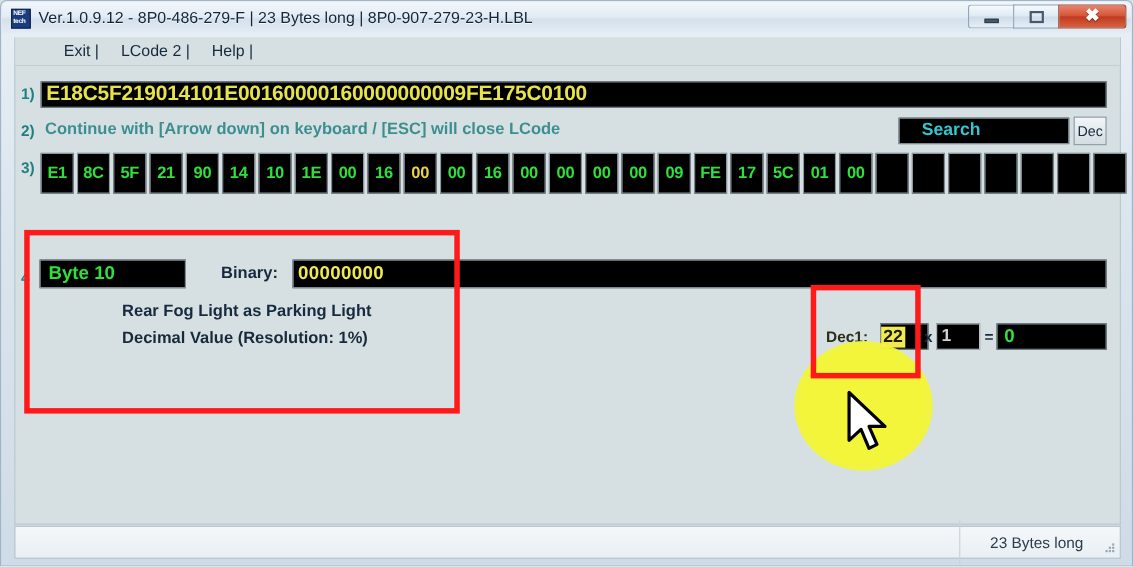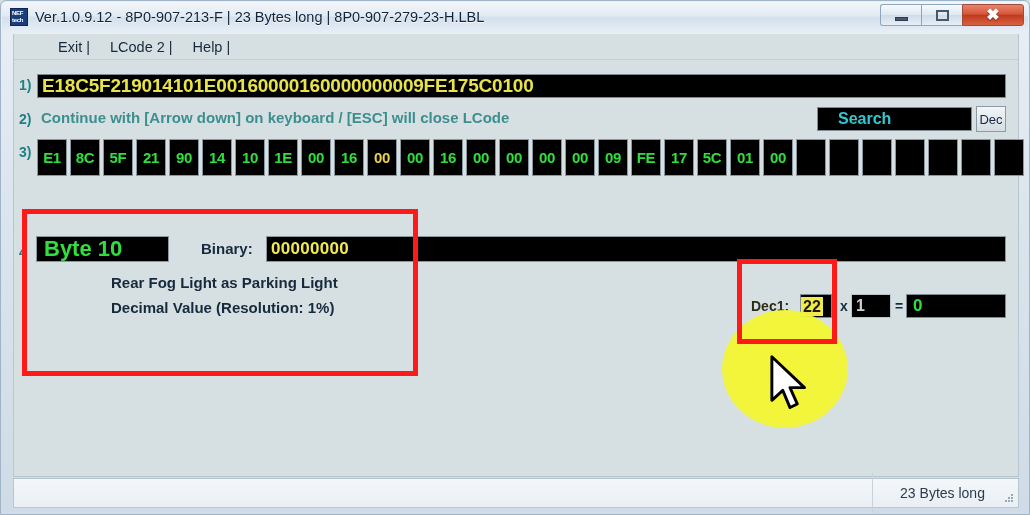--- a/index.html
+++ b/index.html
@@ -171,21 +171,21 @@
   .byte-cell.empty { color: transparent; }
 
   
   .byte-label-bar {
     position: absolute; left: 35px; top: 235px;
     width: 133px; height: 26px;
     background: #000000; border: 1px solid #8a98a2;
     display: flex; align-items: center;
   }
   .byte-label-text {
-    font-size: 22px; font-weight: bold; color: #2fe03c;
+    font-size: 17px; font-weight: bold; color: #2fe03c;
     font-family: "Liberation Sans", sans-serif;
     padding-left: 7px;
   }
   .binary-label {
     position: absolute; left: 200px; top: 239px;
     font-size: 15px; font-weight: bold; color: #16293d;
     font-family: "Liberation Sans", sans-serif;
   }
   .binary-bar {
     position: absolute; left: 265px; top: 235px;
@@ -207,21 +207,21 @@
   .desc2 { left: 110px; top: 298px; }
 
   
   .dec1-label {
     position: absolute; left: 750px; top: 297px;
     font-size: 14px; font-weight: bold; color: #2c2c18;
     font-family: "Liberation Sans", sans-serif;
   }
   .dec1-field {
     position: absolute; left: 799px; top: 293px;
-    width: 32px; height: 24px;
+    width: 44px; height: 24px;
     background: #000000; border: 1px solid #7e8c96;
     display: flex; align-items: center;
   }
   .dec1-value {
     font-size: 16px; font-weight: bold;
     color: #1b1b00; background: #f2e94e;
     font-family: "Liberation Sans", sans-serif;
     padding: 0 2px; line-height: 19px;
   }
   .times-sign {
@@ -303,21 +303,21 @@
 <body>
 
 <div id="app">
 
   <div class="win-frame">
 
     <div class="titlebar">
       <div class="app-icon">
         <span>NEF<br>tech</span>
       </div>
-      <div class="title-text">Ver.1.0.9.12 -   8P0-907-213-F | 23 Bytes long | 8P0-907-279-23-H.LBL</div>
+      <div class="title-text">Ver.1.0.9.12 -   8P0-486-279-F | 23 Bytes long | 8P0-907-279-23-H.LBL</div>
 
       <div class="win-buttons">
         <div class="win-btn first">
           <div class="glyph-min"></div>
         </div>
         <div class="win-btn">
           <div class="glyph-max"></div>
         </div>
         <div class="win-btn close">
           <div class="glyph-close">✖</div>

